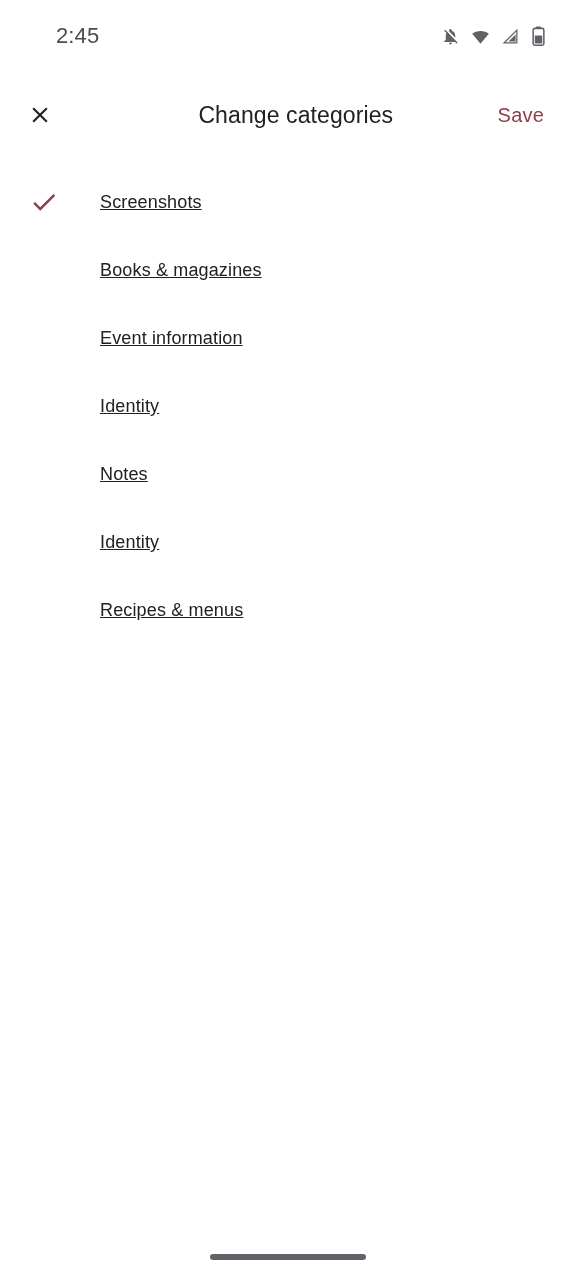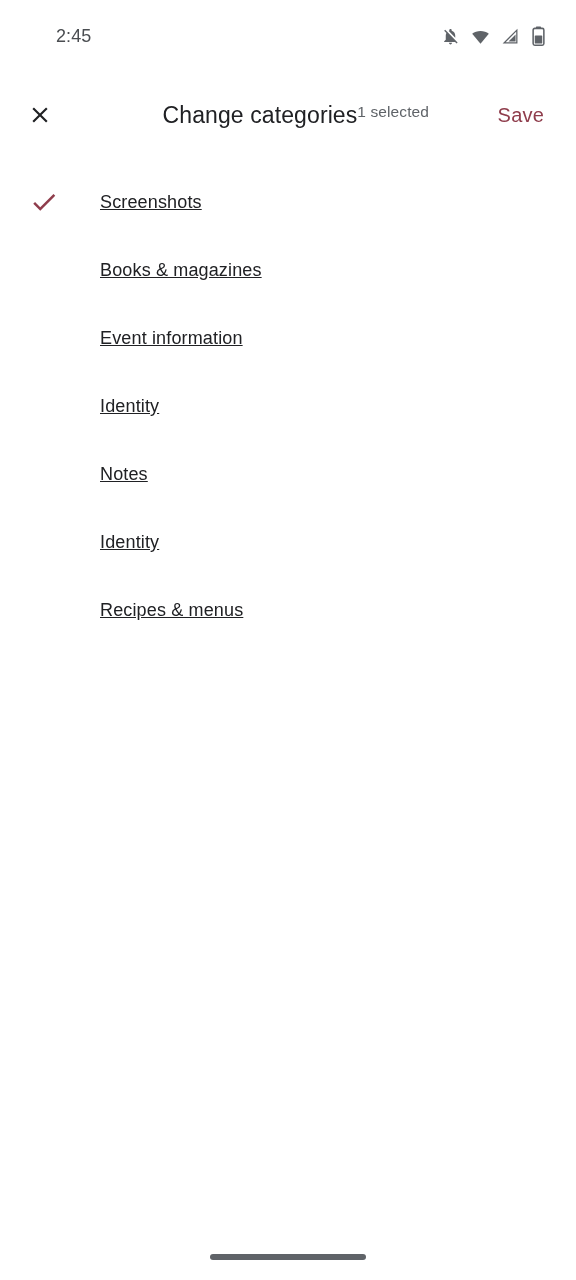--- a/index.html
+++ b/index.html
@@ -22,21 +22,21 @@
   
   .status-bar {
     height: 72px;
     display: flex;
     align-items: center;
     justify-content: space-between;
     padding: 0 30px 0 56px;
   }
 
   .status-time {
-    font-size: 18px;
+    font-size: 22px;
     color: #4a4d51;
     letter-spacing: 0.1px;
     line-height: 1;
   }
 
   .status-icons {
     display: flex;
     align-items: center;
     gap: 11px;
   }
@@ -189,21 +189,20 @@
 
 <div class="header">
   <button class="close-btn" aria-label="Close">
     <svg width="26" height="26" viewBox="0 0 24 24">
       <path d="M19 6.41 17.59 5 12 10.59 6.41 5 5 6.41 10.59 12 5 17.59 6.41 19 12 13.41 17.59 19 19 17.59 13.41 12z" fill="#202124"></path>
     </svg>
   </button>
 
   <div class="header-titles">
     <div class="header-title">Change categories</div>
-    <div class="header-subtitle">1 selected</div>
   </div>
 
   <button class="save-btn" id="save-button" style="color: rgb(143, 61, 76);">Save</button>
 </div>
 
 <div class="category-list" id="category-list">
     <div class="category-row">
       <div class="check-slot">
         <svg width="30" height="30" viewBox="0 0 24 24">
           <path d="M9 16.17 4.83 12l-1.42 1.41L9 19 21 7l-1.41-1.41z" fill="#8f3d4c"></path>

